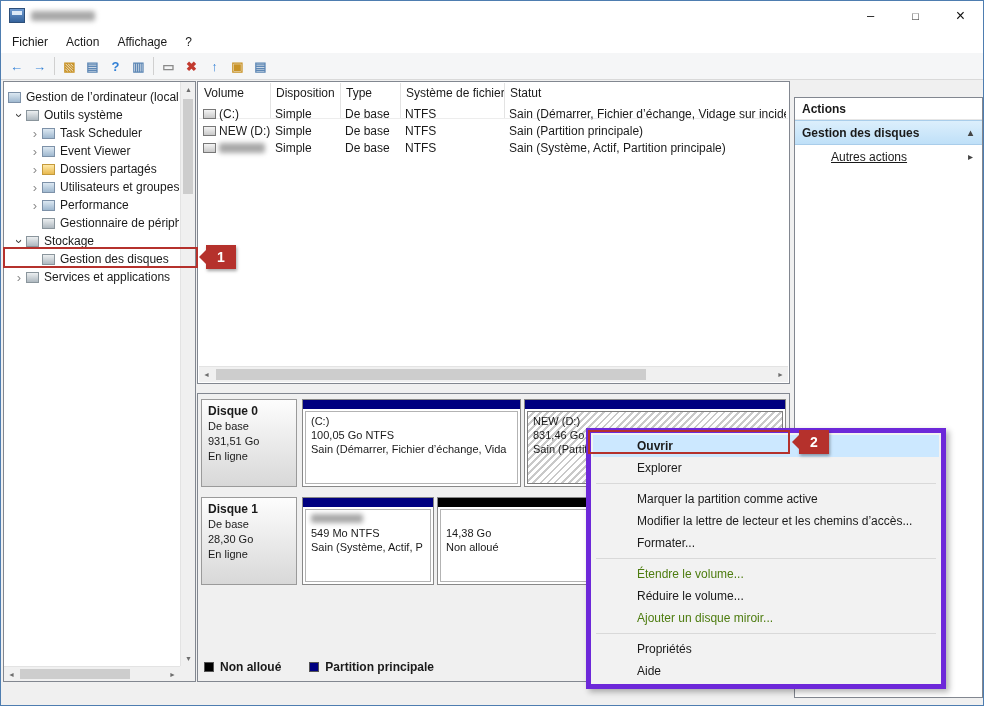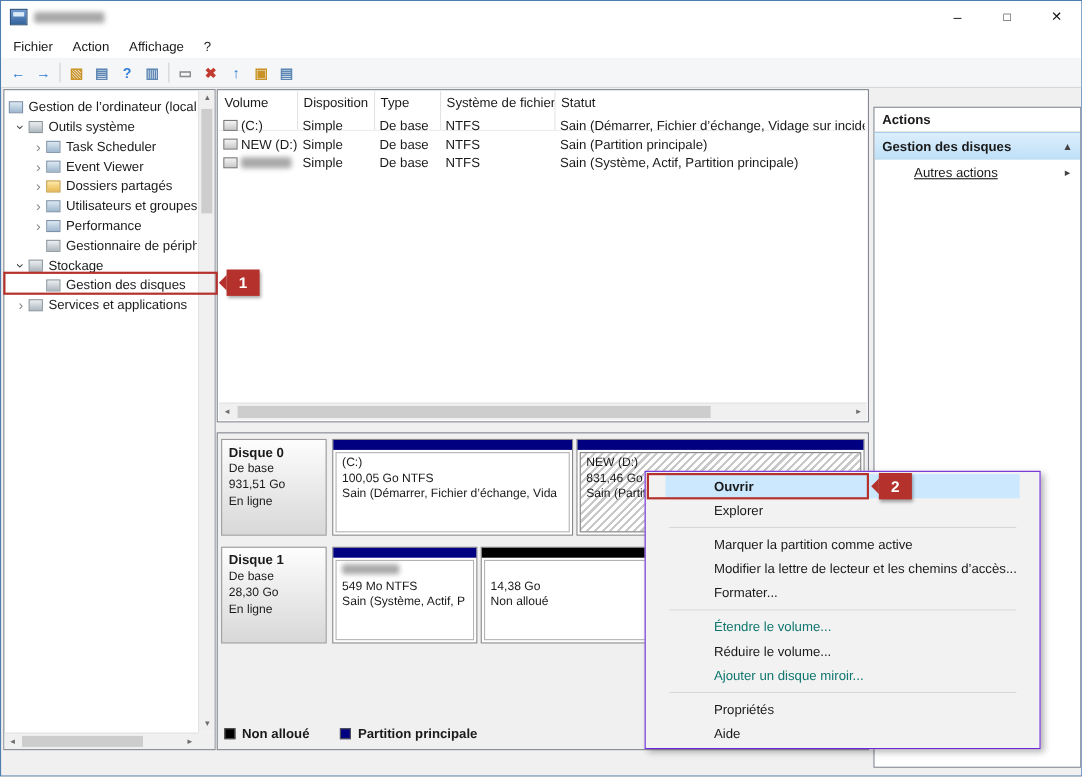--- a/index.html
+++ b/index.html
@@ -69,24 +69,24 @@
   .sw { width:10px; height:10px; margin:0 6px 0 0; border:1px solid #555; }
   .legend .gap { width:28px; }
 
   
   .a-title { height:22px; padding:4px 0 0 7px; font-weight:bold; border-bottom:1px solid #e6e6e6; }
   .a-header { position:relative; height:25px; padding:5px 0 0 7px; font-weight:bold; background:linear-gradient(#dceffc,#bfe0f8); border-top:1px solid #a9cdea; border-bottom:1px solid #a9cdea; }
   .a-more { position:relative; height:24px; padding:5px 0 0 36px;text-decoration:underline; }
   .chev { position:absolute; right:9px; top:6px; font-size:10px; color:#444; }
 
   
-  .cmenu { position:absolute; left:585px; top:427px; width:360px; background:#f2f2f2; border:1px solid #6d28d9; padding:2px 16px; box-shadow:3px 3px 6px rgba(0,0,0,.3); z-index:40; }
+  .cmenu { position:absolute; left:585px; top:427px; width:360px; background:#f2f2f2; border:5px solid #6d28d9; padding:2px 0; box-shadow:3px 3px 6px rgba(0,0,0,.3); z-index:40; }
   .citem { position:relative; height:22px; padding:4px 6px 0 44px; margin:0 2px; white-space:nowrap; }
   .citem.hl { background:#cce8ff; font-weight:bold; }
-  .citem.dis { color:#0f766e; }
+  .citem.dis { color:#4d7c0f; }
   .csep { height:1px; background:#d9d9d9; margin:4px 5px; }
 
   
   .redbox { position:absolute; border:2px solid #b5312c; z-index:50; pointer-events:none; }
   .callout { position:absolute; width:30px; height:24px; background:#b5312c; color:#fff; font-weight:bold; font-size:14px; display:flex; align-items:center; justify-content:center; z-index:50; box-shadow:1px 2px 3px rgba(0,0,0,.35); }
   .callout:before { content:""; position:absolute; left:-7px; top:50%; transform:translateY(-50%); border:7px solid transparent; border-left:none; border-right:7px solid #b5312c; }
 </style>
 </head>
 <body>
 

